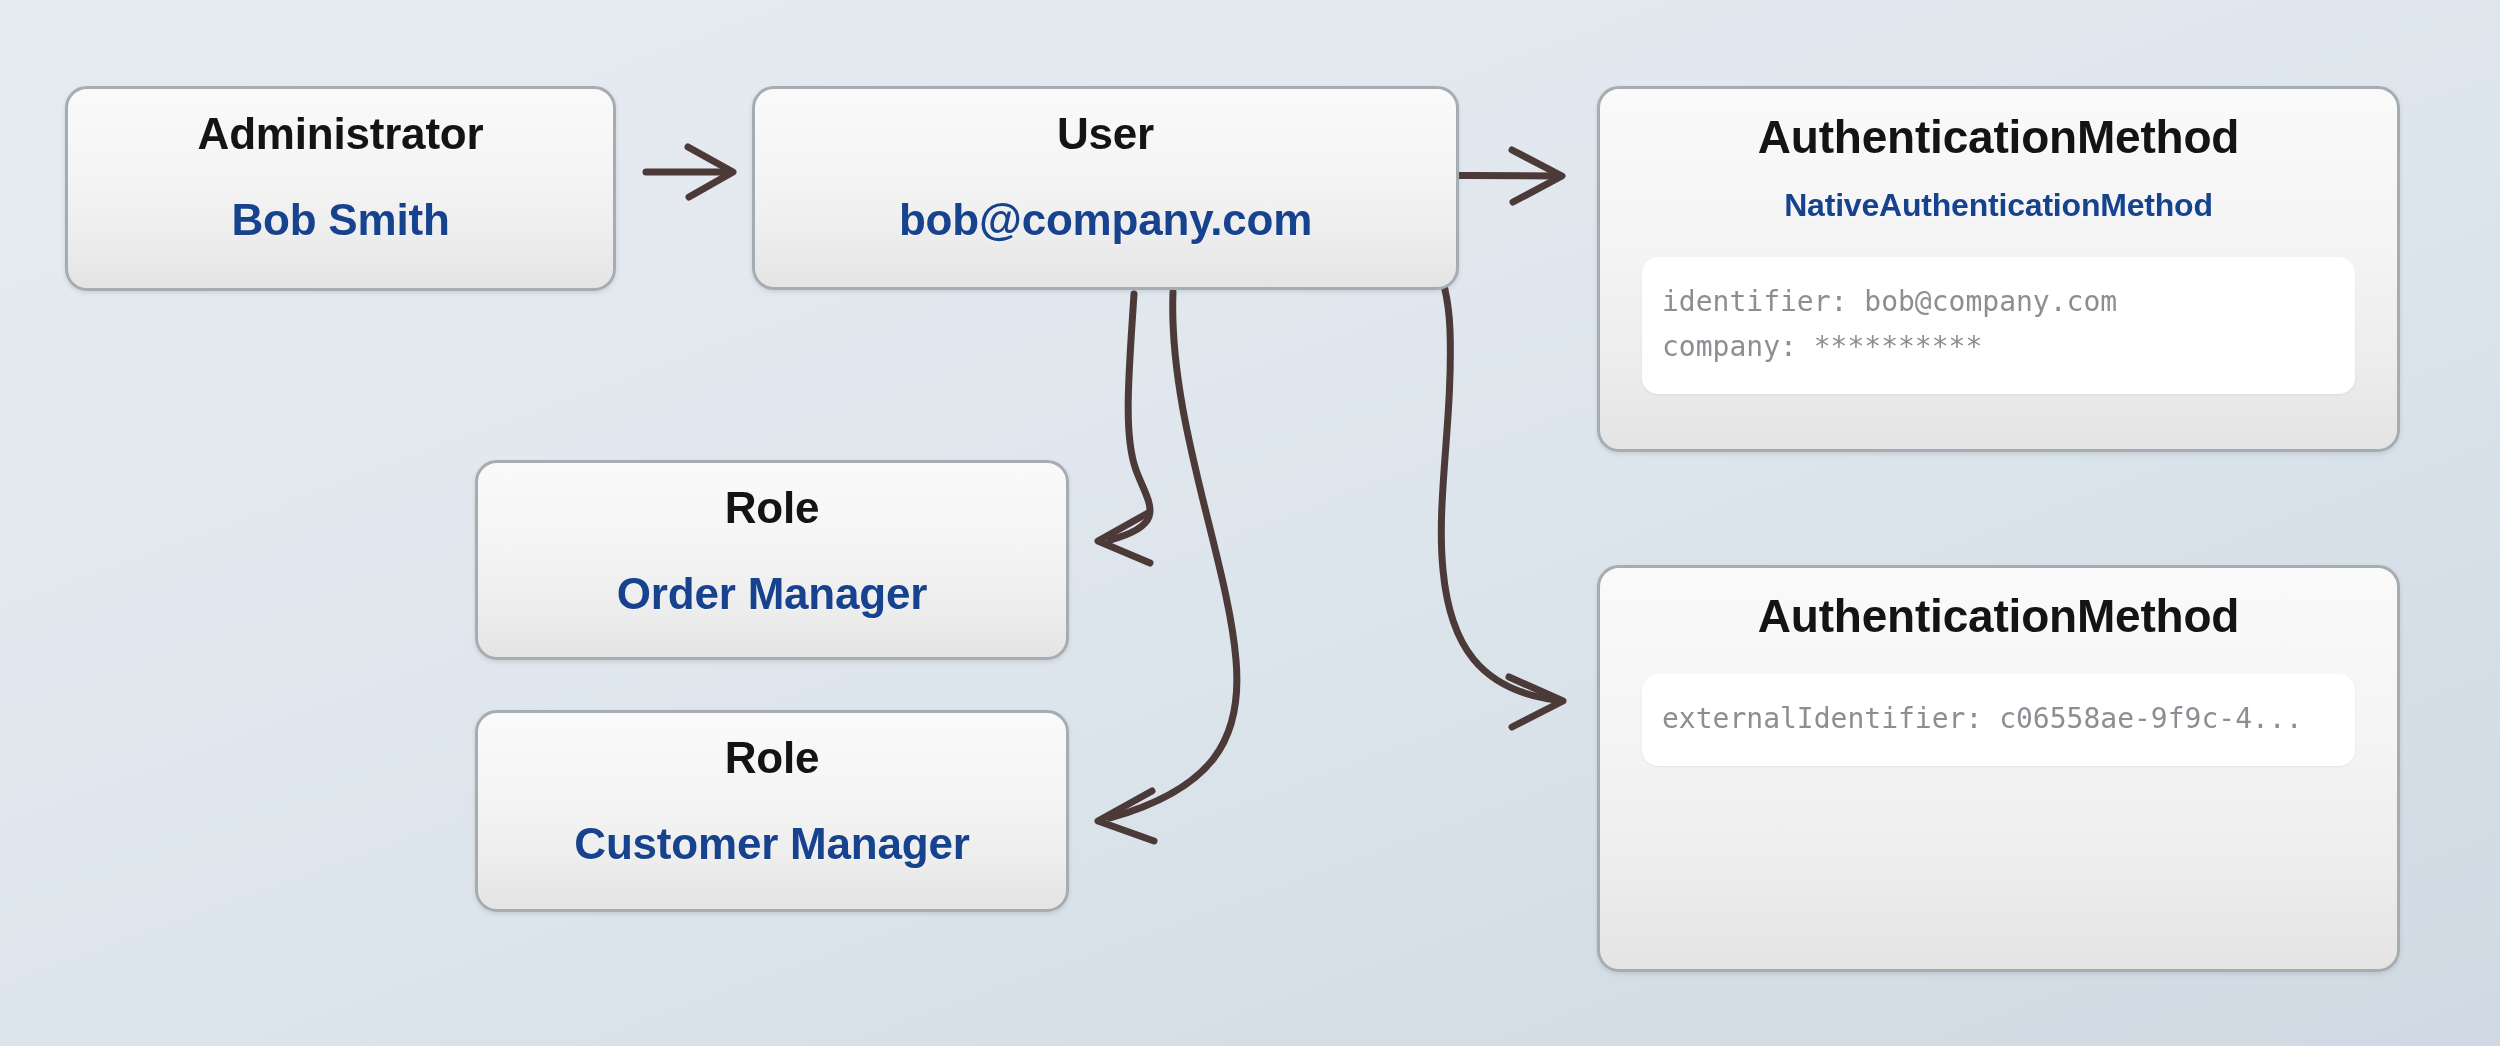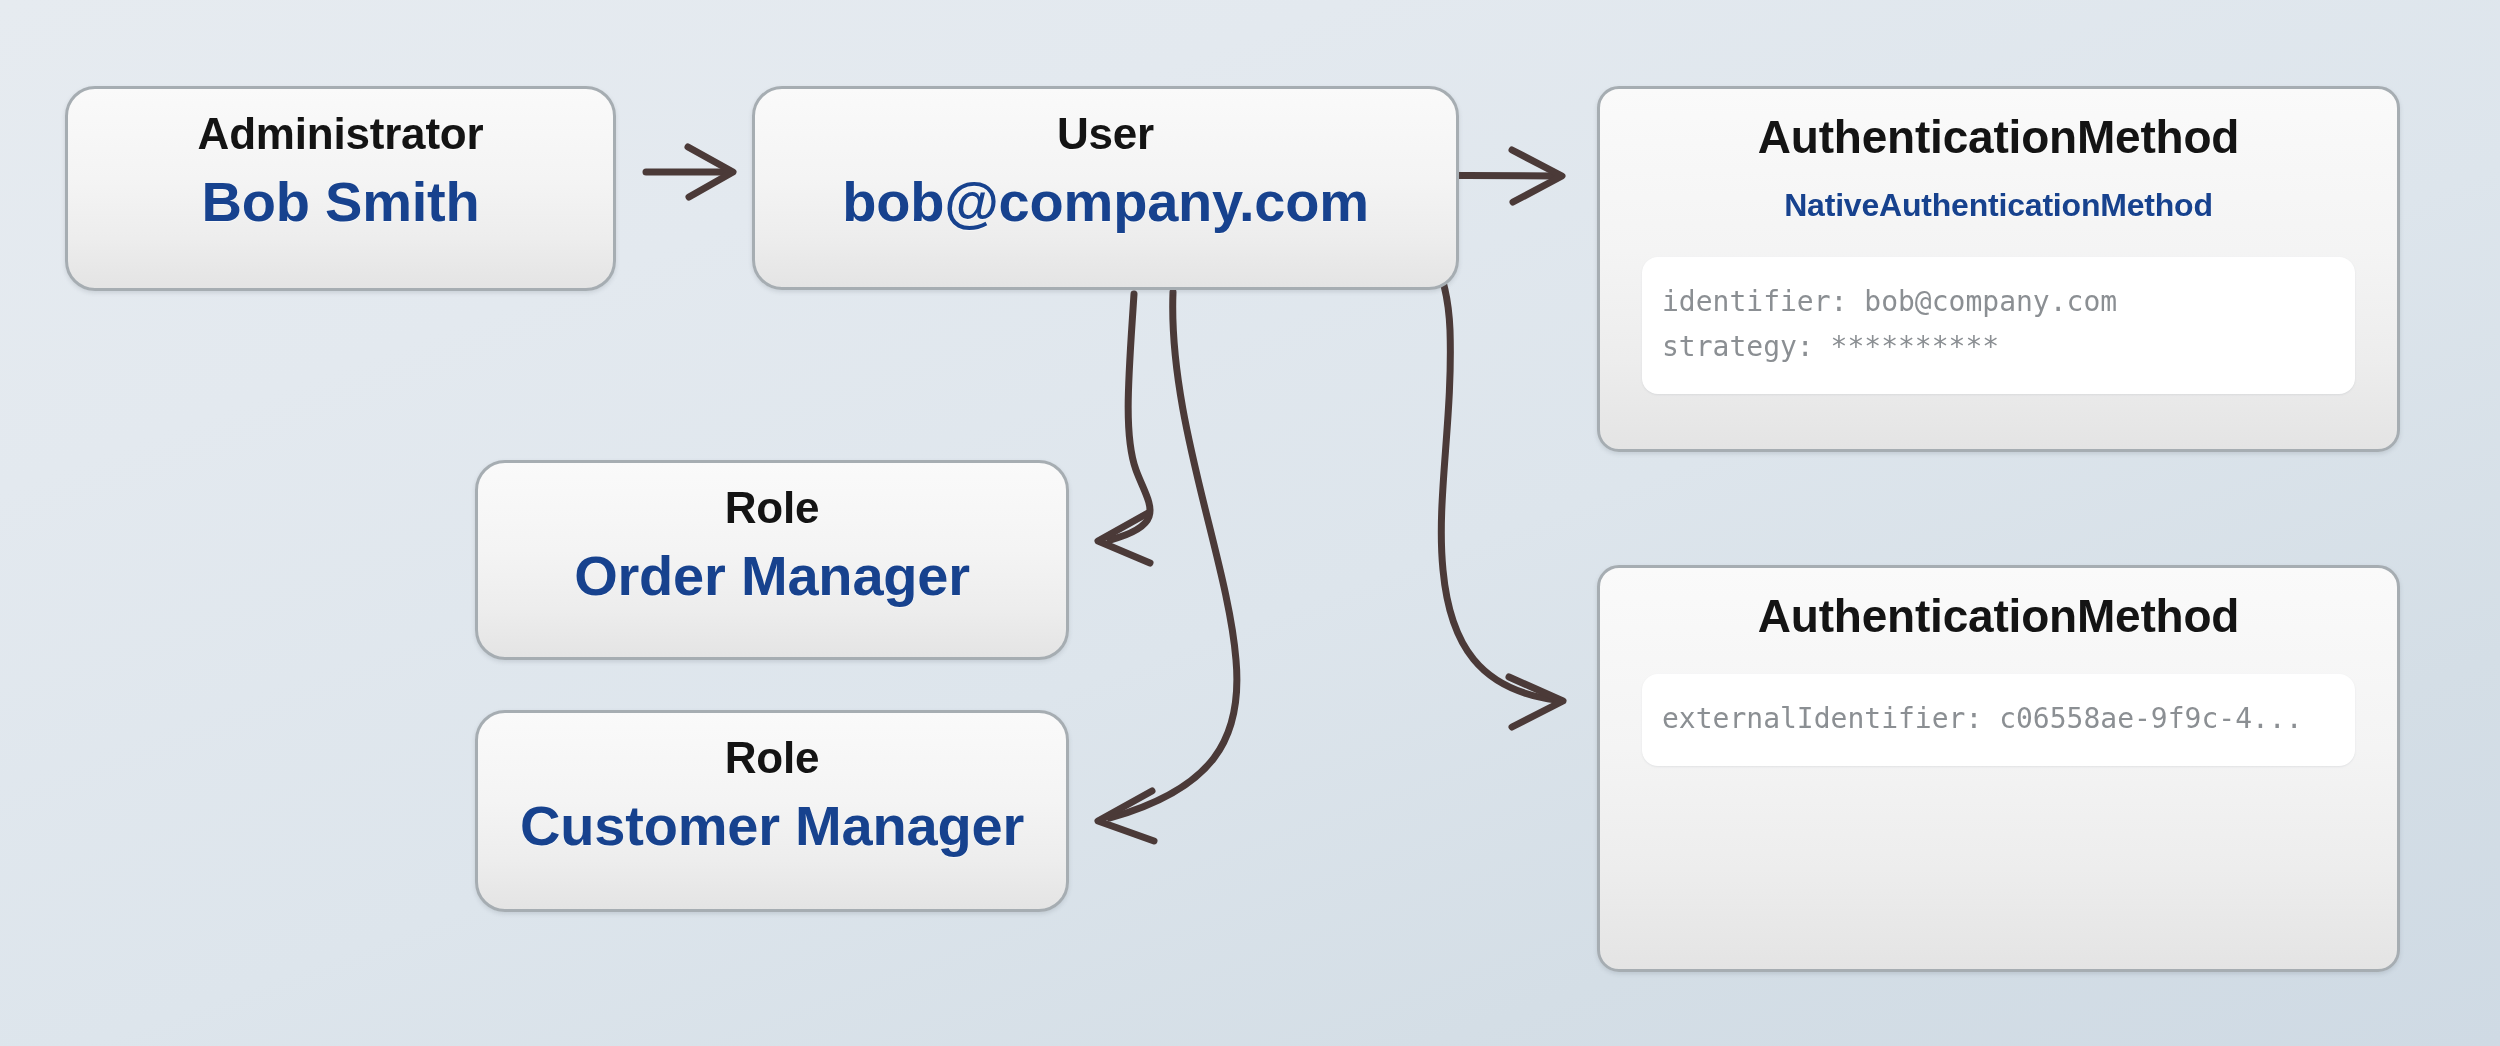--- a/index.html
+++ b/index.html
@@ -42,23 +42,23 @@
   .node-value {
     color: #17428e;
     font-weight: bold;
     letter-spacing: -0.2px;
     text-align: center;
     white-space: nowrap;
     text-shadow: 0 1px 0 rgba(255,255,255,0.55);
   }
 
   
-  .node.small { padding-top: 22px; border-radius: 30px; }
+  .node.small { padding-top: 22px; }
   .node.small .node-type  { font-size: 44px; line-height: 1.05; }
-  .node.small .node-value { font-size: 56px; line-height: 1.05; margin-top: 16px; }
+  .node.small .node-value { font-size: 44px; line-height: 1.05; margin-top: 40px; }
 
   
   .node.big { padding: 24px 42px 0 42px; }
   .node.big .node-type  { font-size: 46px; line-height: 1.05; }
   .node.big .node-value { font-size: 32px; line-height: 1.05; margin-top: 28px; }
 
   
   .details {
     box-sizing: border-box;
     width: 100%;
@@ -159,21 +159,21 @@
   <div class="node small" style="left:475px; top:710px; width:594px; height:202px;">
     <div class="node-type">Role</div>
     <div class="node-value">Customer Manager</div>
   </div>
 
   <div class="node big" style="left:1597px; top:86px; width:803px; height:366px;">
     <div class="node-type">AuthenticationMethod</div>
     <div class="node-value">NativeAuthenticationMethod</div>
     <div class="details">
       <div class="detail-line">identifier: bob@company.com</div>
-      <div class="detail-line">strategy: **********</div>
+      <div class="detail-line">company: **********</div>
     </div>
   </div>
 
   <div class="node big" style="left:1597px; top:565px; width:803px; height:407px;">
     <div class="node-type">AuthenticationMethod</div>
     <div class="details">
       <div class="detail-line">externalIdentifier: c06558ae-9f9c-4...</div>
     </div>
   </div>
 

